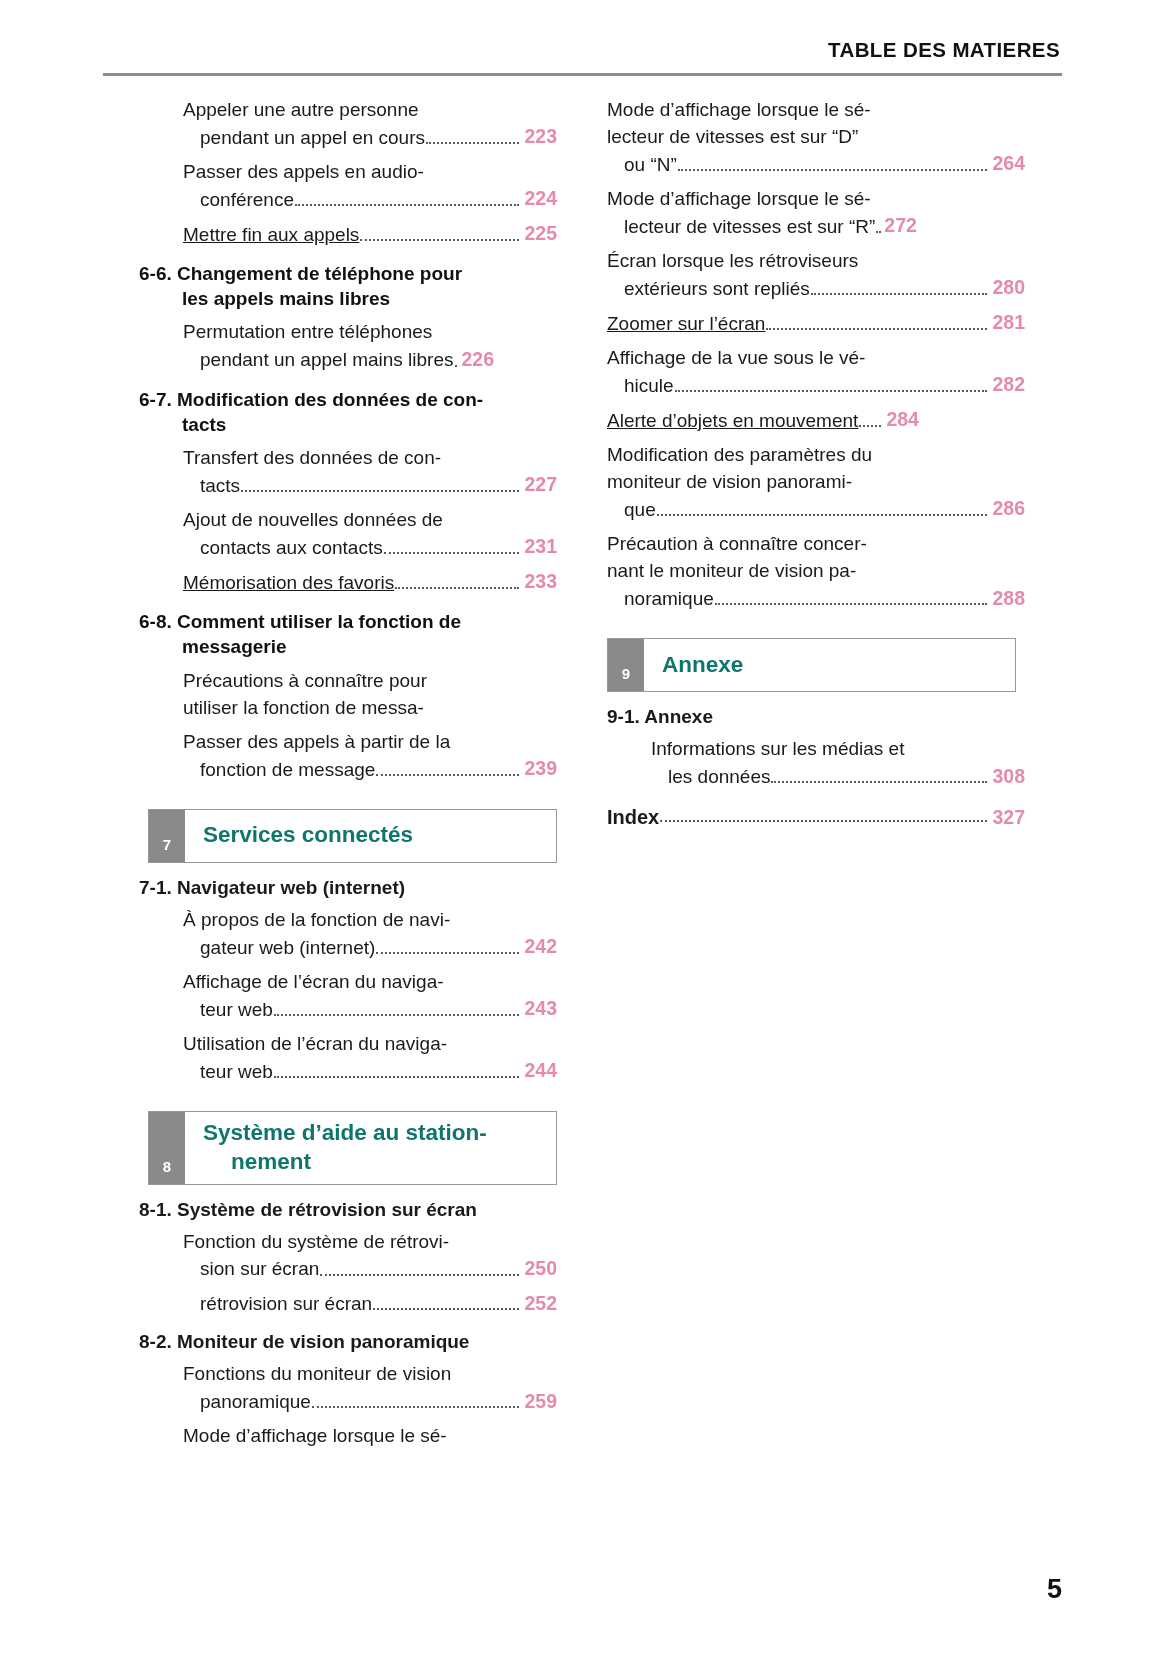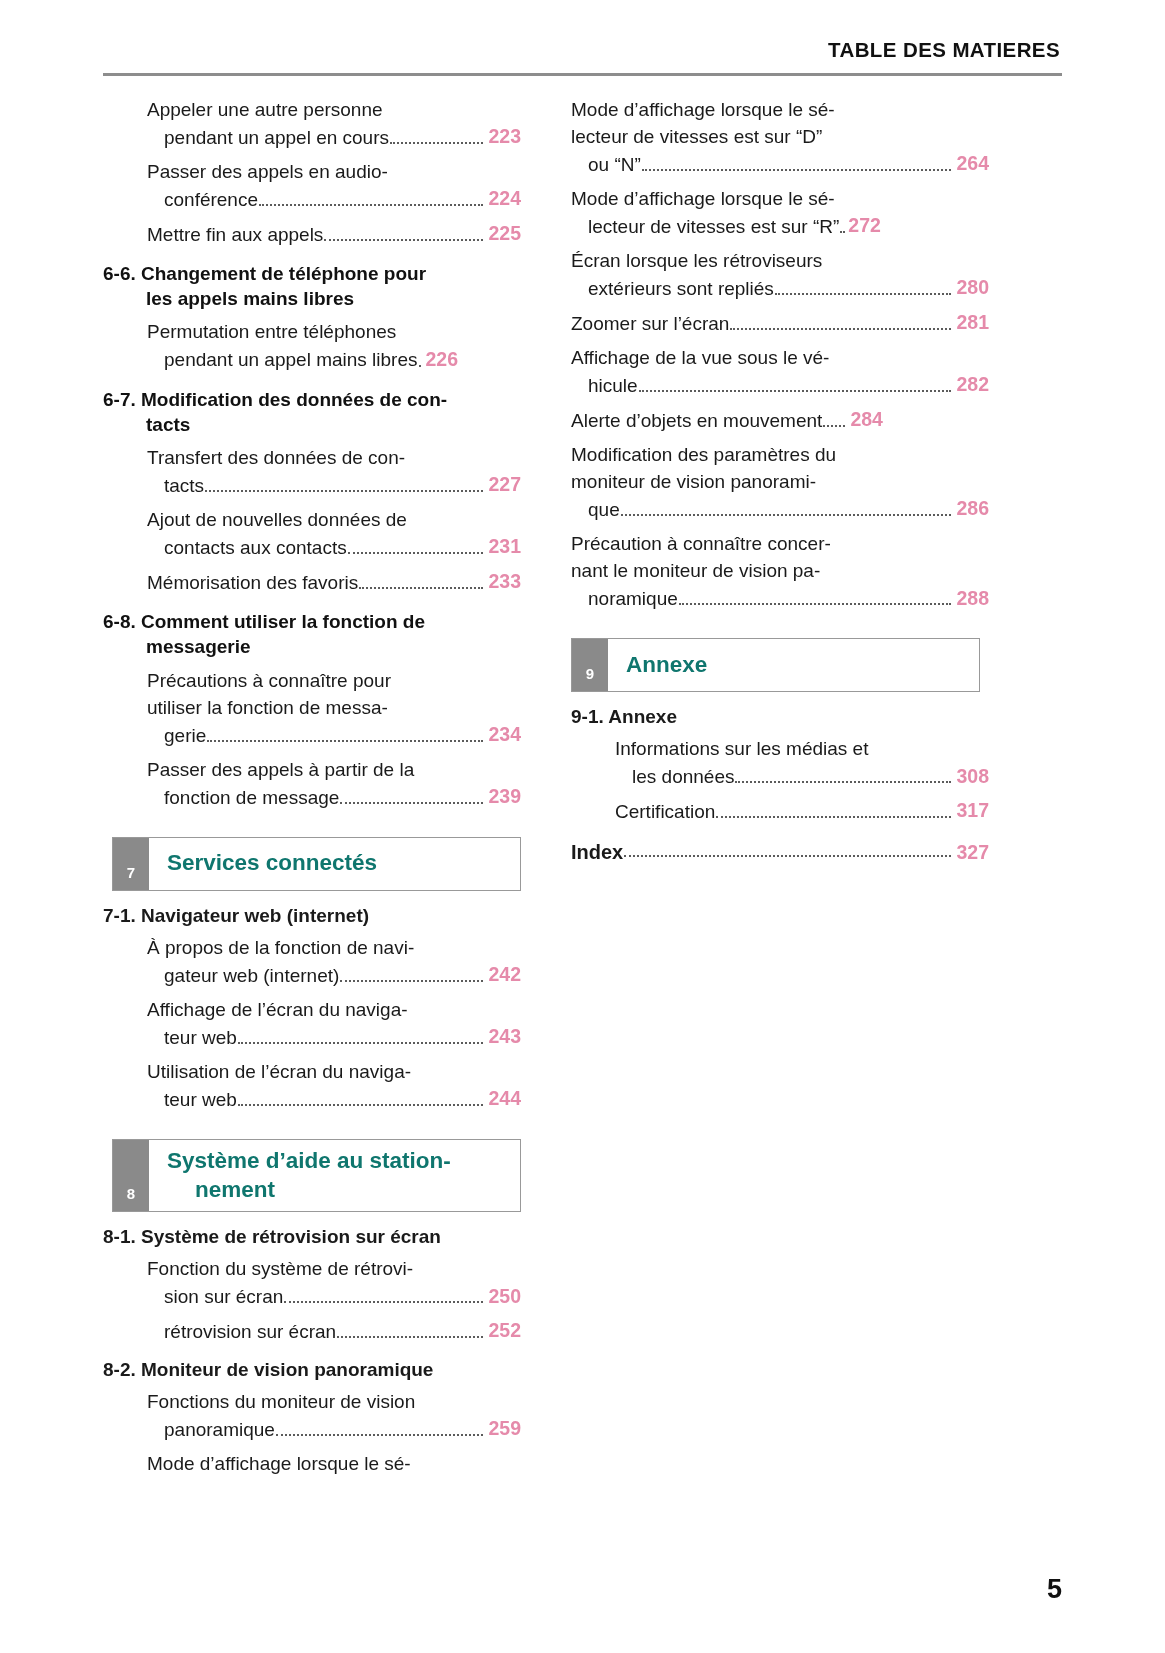--- a/index.html
+++ b/index.html
@@ -32,20 +32,21 @@
   }
   .header-rule {
     margin-top: 11px;
     border-top: 3px solid #8d8d8d;
     width: 100%;
   }
   .columns {
     display: flex;
     gap: 0px;
     margin-top: 20px;
+    margin-left: 36px;
   }
   .col {
     width: 418px;
     flex: 0 0 418px;
   }
   .col.right {
     margin-left: 50px;
   }
 
   
@@ -143,20 +144,21 @@
   .entry.wrap .lastline {
     display: flex;
     align-items: flex-end;
   }
   .entry.wrap .lastline .t {
     flex: 0 1 auto;
     padding-left: 17px;
   }
   .entry.wrap .lastline .t.noind {
     padding-left: 0;
+    text-decoration: underline;
   }
 
   .index-row {
     display: flex;
     align-items: flex-end;
     font-size: 20px;
     font-weight: bold;
     margin-top: 16px;
     padding-left: 0px;
   }
@@ -279,25 +281,20 @@
 
       <div class="subhead">
         <span>6-8. Comment utiliser la fonction de</span>
         <span class="l2">messagerie</span>
       </div>
 
       <div class="entry wrap">
         <div class="lines">
           <div>Précautions à connaître pour</div>
           <div class="l2">utiliser la fonction de messa-</div>
-          <div class="lastline">
-            <span class="t">gerie</span>
-            <span class="leader"></span>
-            <span class="pg">234</span>
-          </div>
         </div>
       </div>
 
       <div class="entry wrap">
         <div class="lines">
           <div>Passer des appels à partir de la</div>
           <div class="lastline">
             <span class="t">fonction de message</span>
             <span class="leader"></span>
             <span class="pg">239</span>
@@ -501,29 +498,20 @@
         <div class="lines">
           <div>Informations sur les médias et</div>
           <div class="lastline">
             <span class="t">les données</span>
             <span class="leader"></span>
             <span class="pg">308</span>
           </div>
         </div>
       </div>
 
-      <div class="entry wrap">
-        <div class="lines">
-          <div class="lastline">
-            <span class="t noind">Certification</span>
-            <span class="leader"></span>
-            <span class="pg">317</span>
-          </div>
-        </div>
-      </div>
 
       <div class="index-row">
         <span class="txt">Index</span>
         <span class="leader"></span>
         <span class="pg">327</span>
       </div>
 
     </div>
   </div>
 

